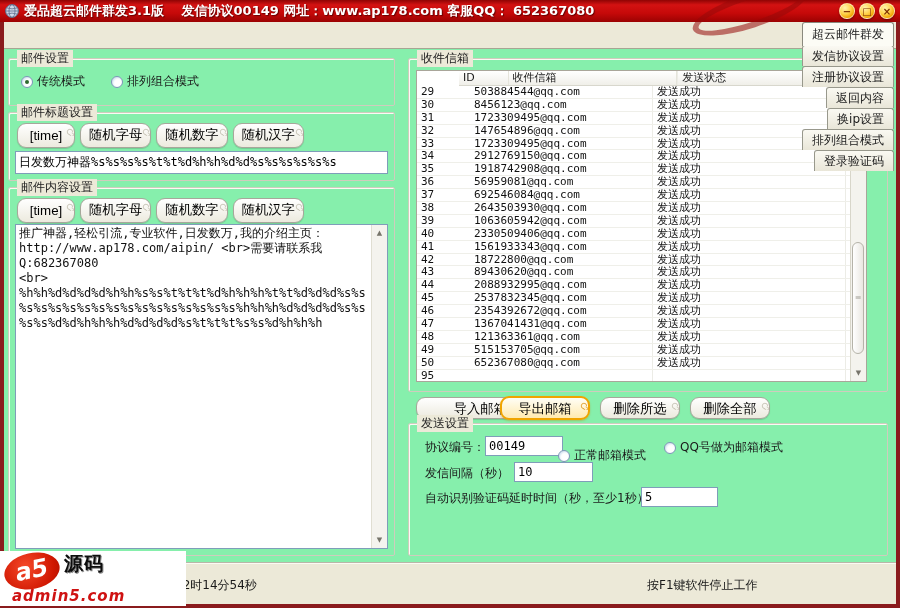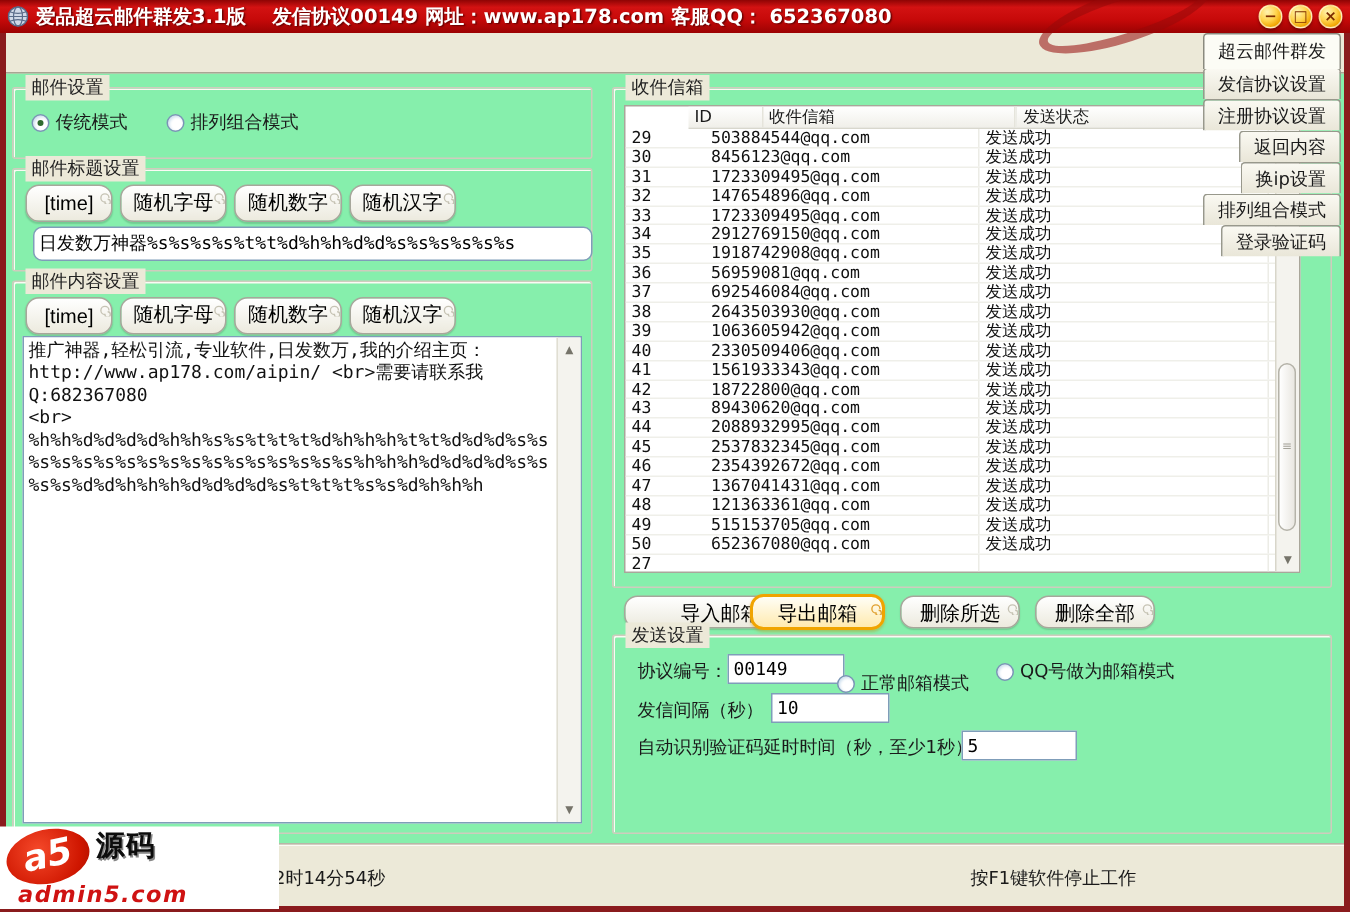--- a/index.html
+++ b/index.html
@@ -73,21 +73,21 @@
     box-shadow:0 1px 2px rgba(200,130,0,.4);
   }
   .btn.focused .orn { color:#e0a030; }
   .token-row { position:absolute; left:8px; top:10px; display:flex; gap:5px; }
   .token-row .btn { min-width:58px; }
   
   .field {
     border:1px solid #7f9db9; background:#fff; font-family:"DejaVu Sans Mono", monospace;
     font-size:12px; padding:2px 3px; outline:none;
   }
-  .subject-input { position:absolute; left:13px; top:38px; width:373px; height:23px;border-radius:6px; }
+  .subject-input { position:absolute; left:6px; top:38px; width:373px; height:23px; }
   .ta-wrap { position:absolute; left:6px; top:36px; width:373px; height:325px; border:1px solid #7f9db9; background:#fff; }
   .ta-wrap textarea {
     position:absolute; left:0; top:0; width:356px; height:323px; border:none; resize:none; outline:none;
     font-family:"DejaVu Sans Mono", monospace; font-size:12px; line-height:15px; padding:1px 3px;
     overflow:hidden; background:#fff; color:#111;
   }
   .vsb { position:absolute; top:0; right:0; bottom:0; width:16px; background:#f4f3ee; border-left:1px solid #e0ded2; }
   .sb-arrow { position:absolute; left:0; right:0; height:14px; text-align:center; font-size:7px; color:#76746a; line-height:14px; cursor:pointer; }
   .sb-up { top:1px; } .sb-dn { bottom:1px; }
   .sb-thumb {
@@ -362,21 +362,21 @@
             <div class="lv-cell cjk c-status">发送成功</div>
             <div class="lv-cell c-fill"></div>
           </div>
           <div class="lv-row">
             <div class="lv-cell c-id">50</div>
             <div class="lv-cell c-email">652367080@qq.com</div>
             <div class="lv-cell cjk c-status">发送成功</div>
             <div class="lv-cell c-fill"></div>
           </div>
           <div class="lv-row">
-            <div class="lv-cell c-id">27</div>
+            <div class="lv-cell c-id">95</div>
             <div class="lv-cell c-email"></div>
             <div class="lv-cell cjk c-status"></div>
             <div class="lv-cell c-fill"></div>
           </div>
         </div>
       <div class="vsb">
         <div class="sb-arrow sb-up">▲</div>
         <div class="sb-thumb" style="top:156px; height:112px; line-height:110px;">≡</div>
         <div class="sb-arrow sb-dn">▼</div>
       </div>

